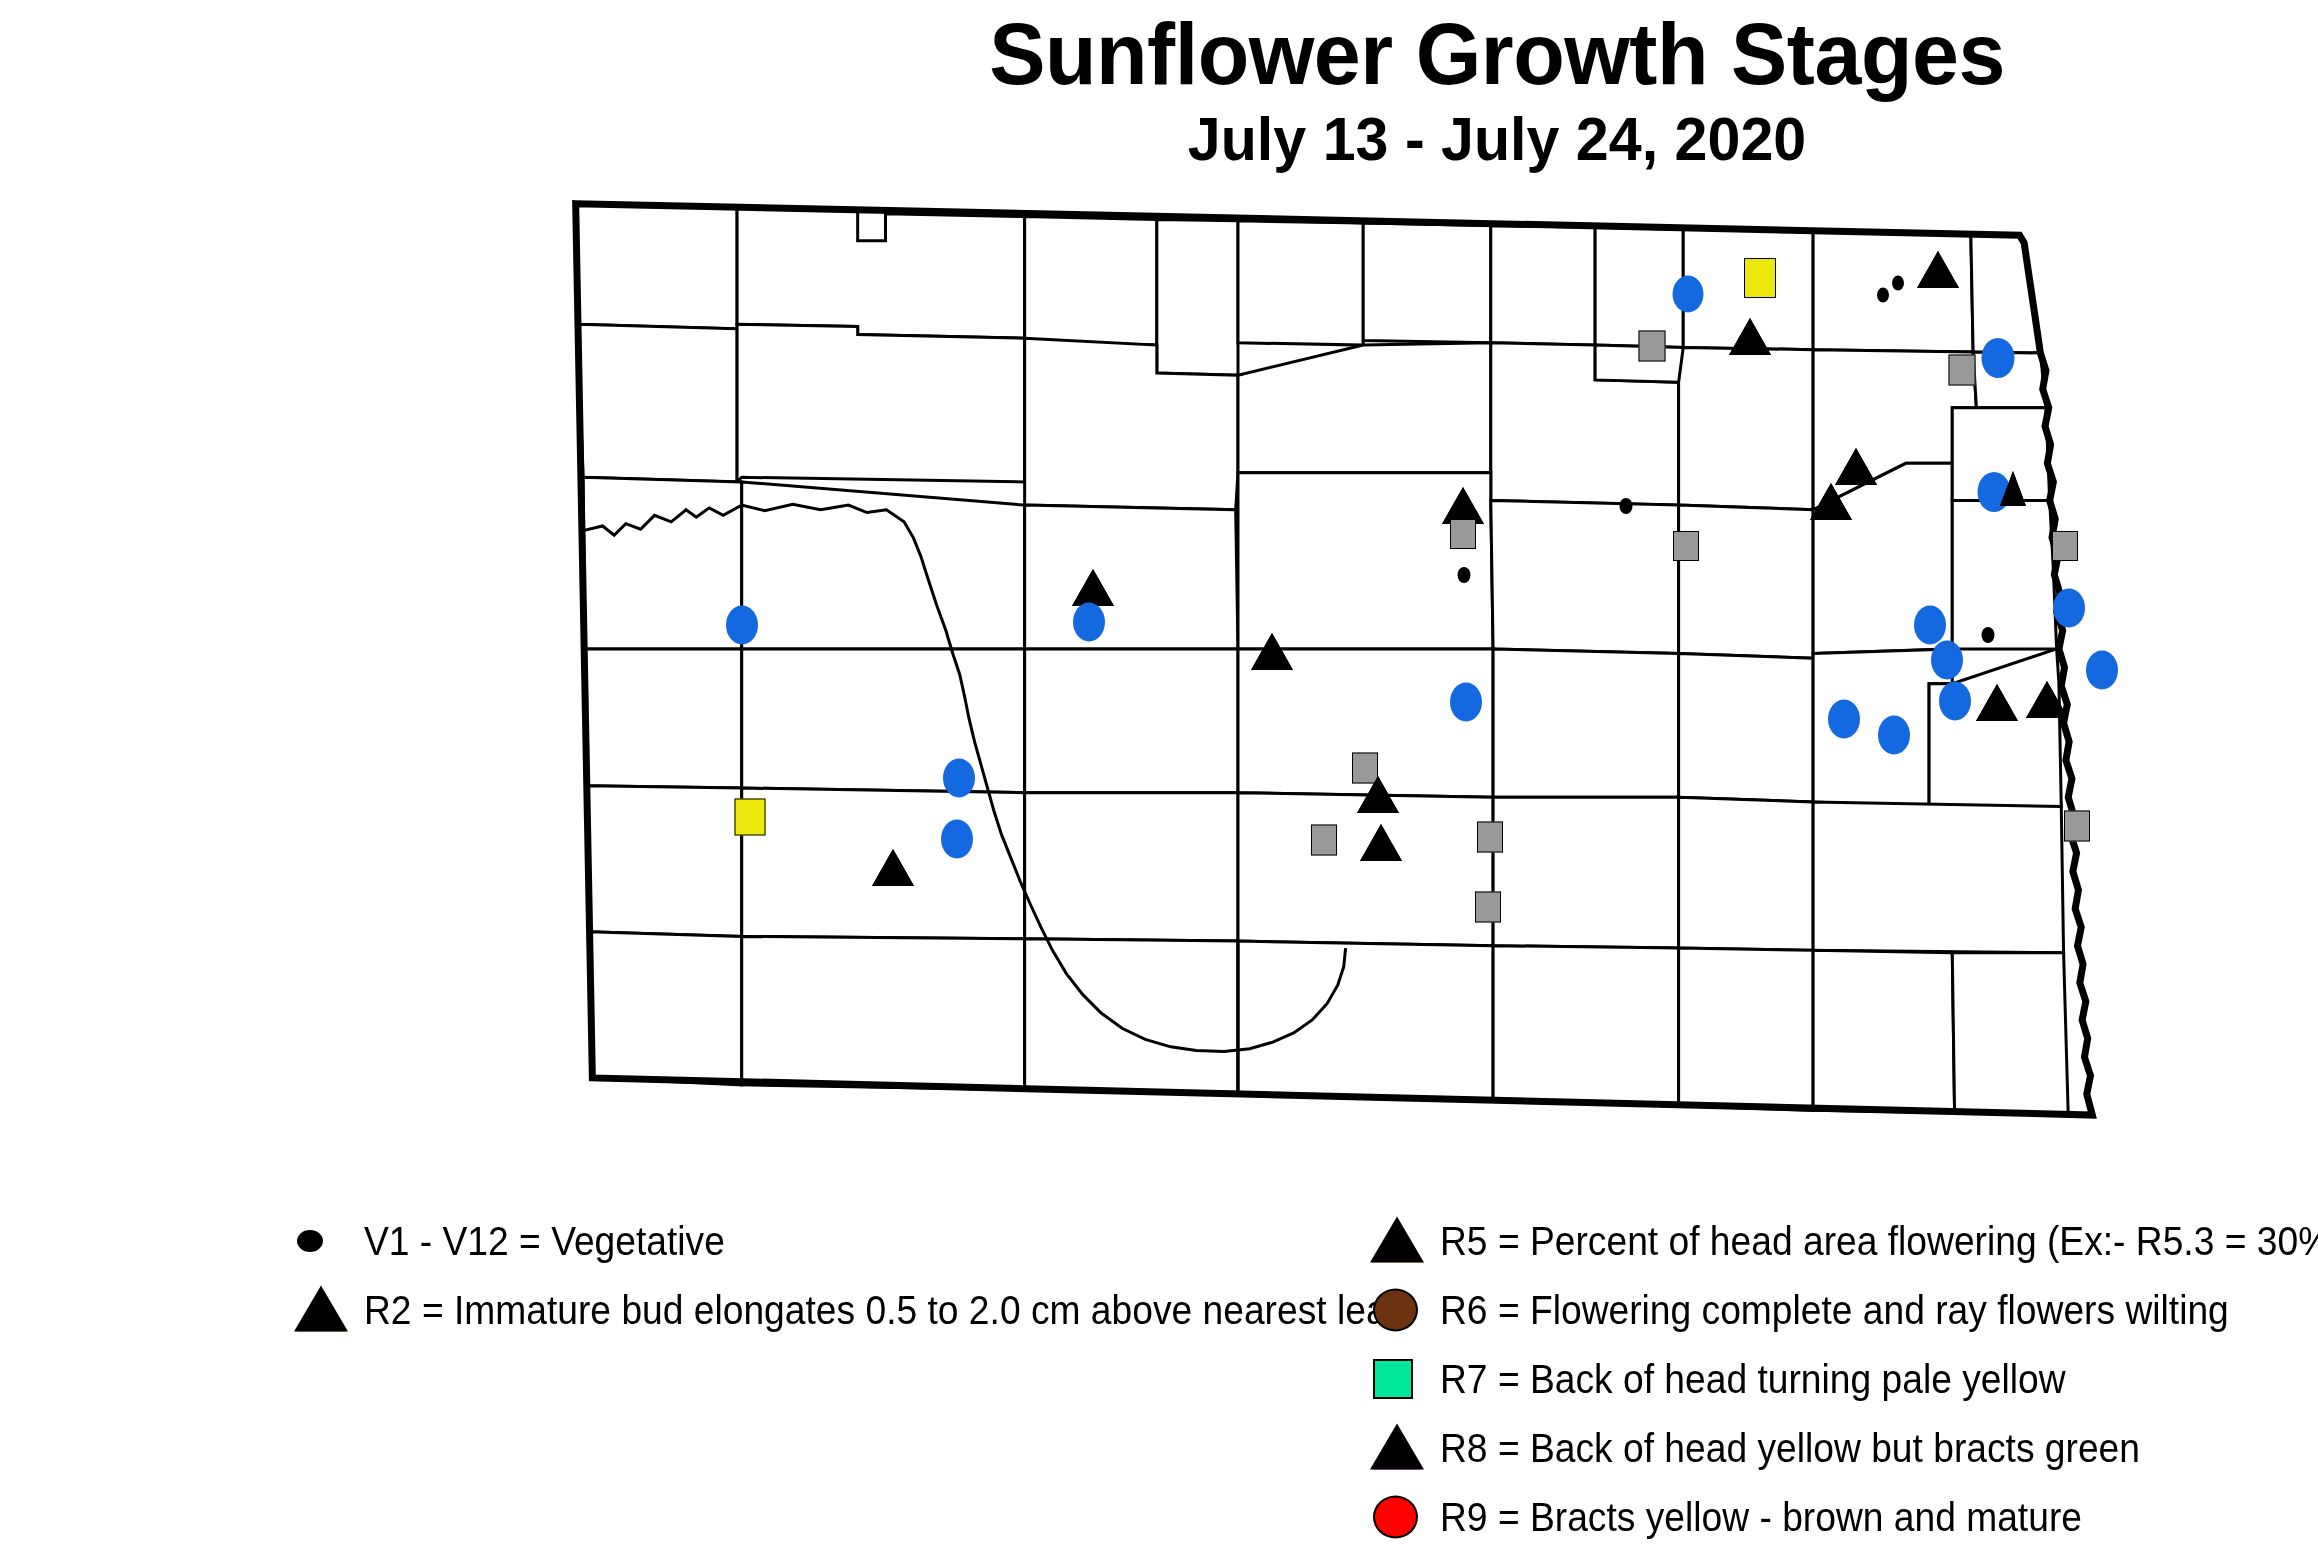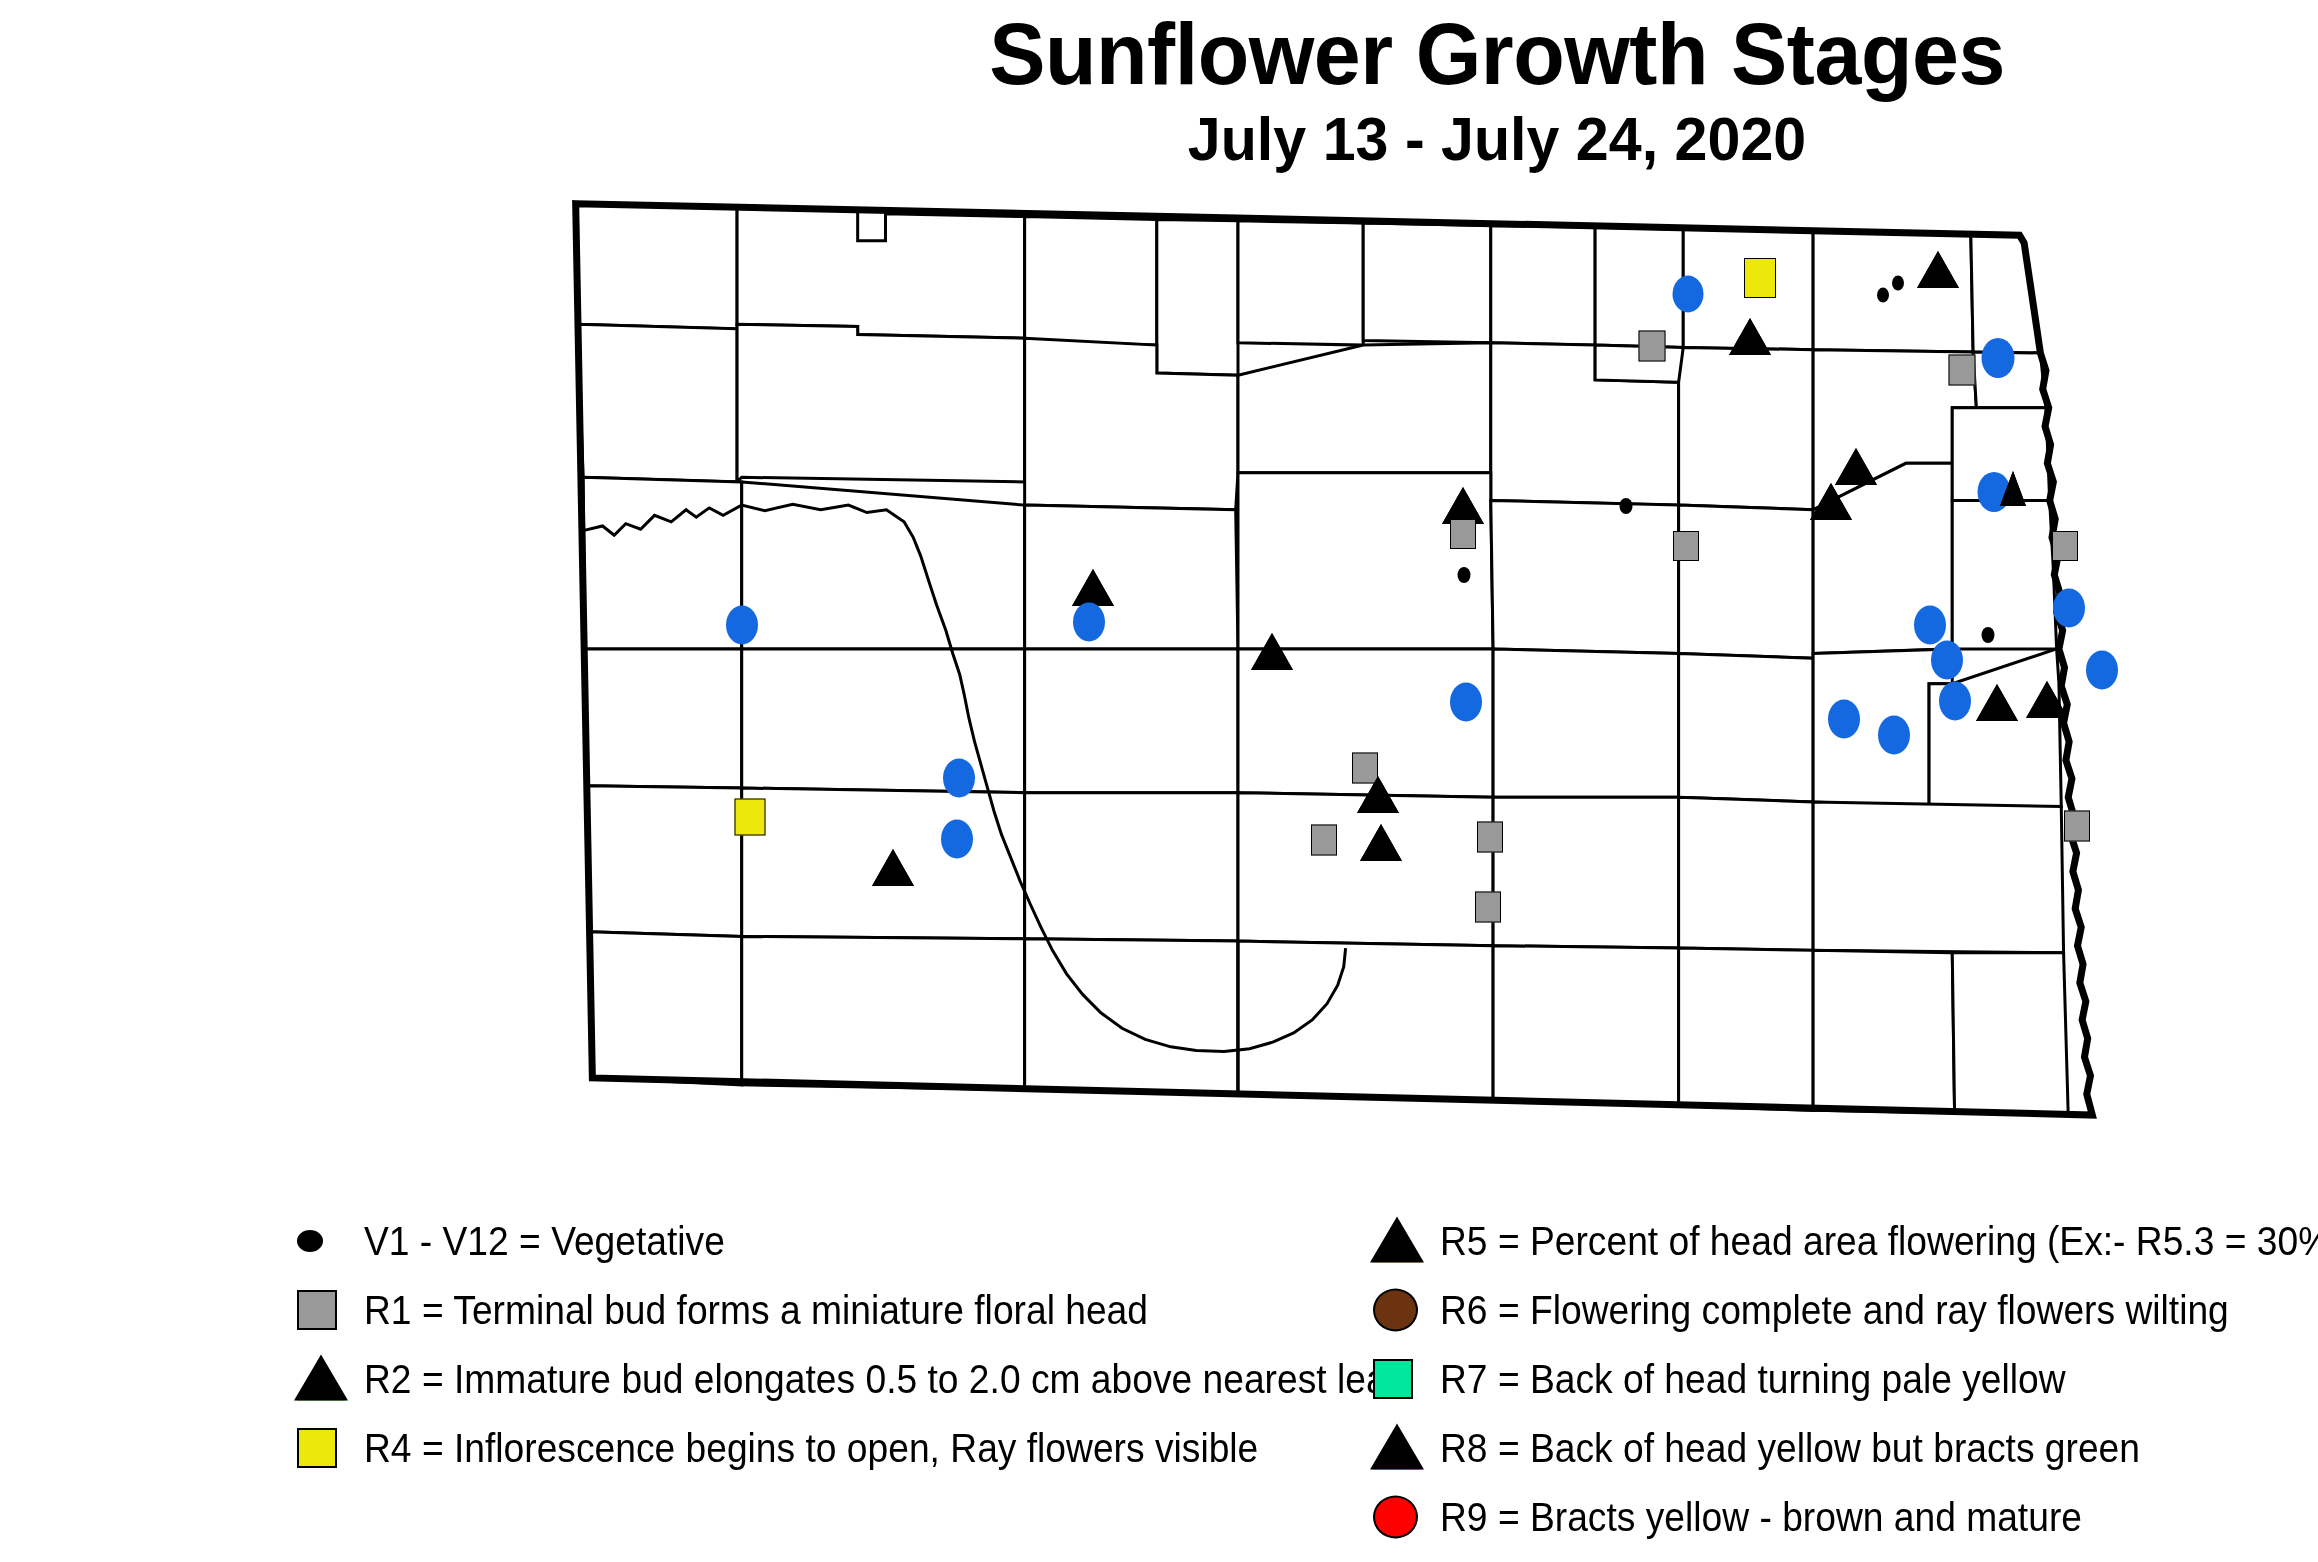--- a/index.html
+++ b/index.html
@@ -231,33 +231,25 @@
       </div>
   </div>
 
   <div id="legend">
     <div class="leg-col left" id="legend-left">
         <div class="leg-row">
           <span class="leg-mark" style="width: 26px; height: 22px; background: rgb(0, 0, 0); border-radius: 50%;"></span>
           <span class="leg-text">V1 - V12 = Vegetative</span>
         </div>
         <div class="leg-row">
-          <span class="leg-mark" style="width: 40px; height: 40px; background: rgb(153, 153, 153); border: 2.8px solid rgb(0, 0, 0); box-sizing: border-box;"></span>
-          <span class="leg-text">R1 = Terminal bud forms a miniature floral head</span>
-        </div>
-        <div class="leg-row">
           <span class="leg-mark" style="width: 0px; height: 0px; border-left: 24px solid transparent; border-right: 24px solid transparent; border-bottom: 43px solid rgb(46, 158, 14);">
             <span style="position: absolute; left: -27px; top: -2.8px; width: 0px; height: 0px; border-left: 27px solid transparent; border-right: 27px solid transparent; border-bottom: 46px solid rgb(0, 0, 0); z-index: -1;"></span>
           </span>
           <span class="leg-text">R2 = Immature bud elongates 0.5 to 2.0 cm above nearest leaf</span>
         </div>
-        <div class="leg-row">
-          <span class="leg-mark" style="width: 40px; height: 40px; background: rgb(237, 232, 11); border: 2.8px solid rgb(0, 0, 0); box-sizing: border-box;"></span>
-          <span class="leg-text">R4 = Inflorescence begins to open, Ray flowers visible</span>
-        </div>
       </div>
     <div class="leg-col right" id="legend-right">
         <div class="leg-row">
           <span class="leg-mark" style="width: 0px; height: 0px; border-left: 24px solid transparent; border-right: 24px solid transparent; border-bottom: 43px solid rgb(255, 165, 0);">
             <span style="position: absolute; left: -27px; top: -2.8px; width: 0px; height: 0px; border-left: 27px solid transparent; border-right: 27px solid transparent; border-bottom: 46px solid rgb(0, 0, 0); z-index: -1;"></span>
           </span>
           <span class="leg-text">R5 = Percent of head area flowering (Ex:- R5.3 = 30% , R5.8 = 80%)</span>
         </div>
         <div class="leg-row">
           <span class="leg-mark" style="width: 45px; height: 43px; background: rgb(107, 51, 16); border-radius: 50%; border: 2.3px solid rgb(0, 0, 0); box-sizing: border-box;"></span>

